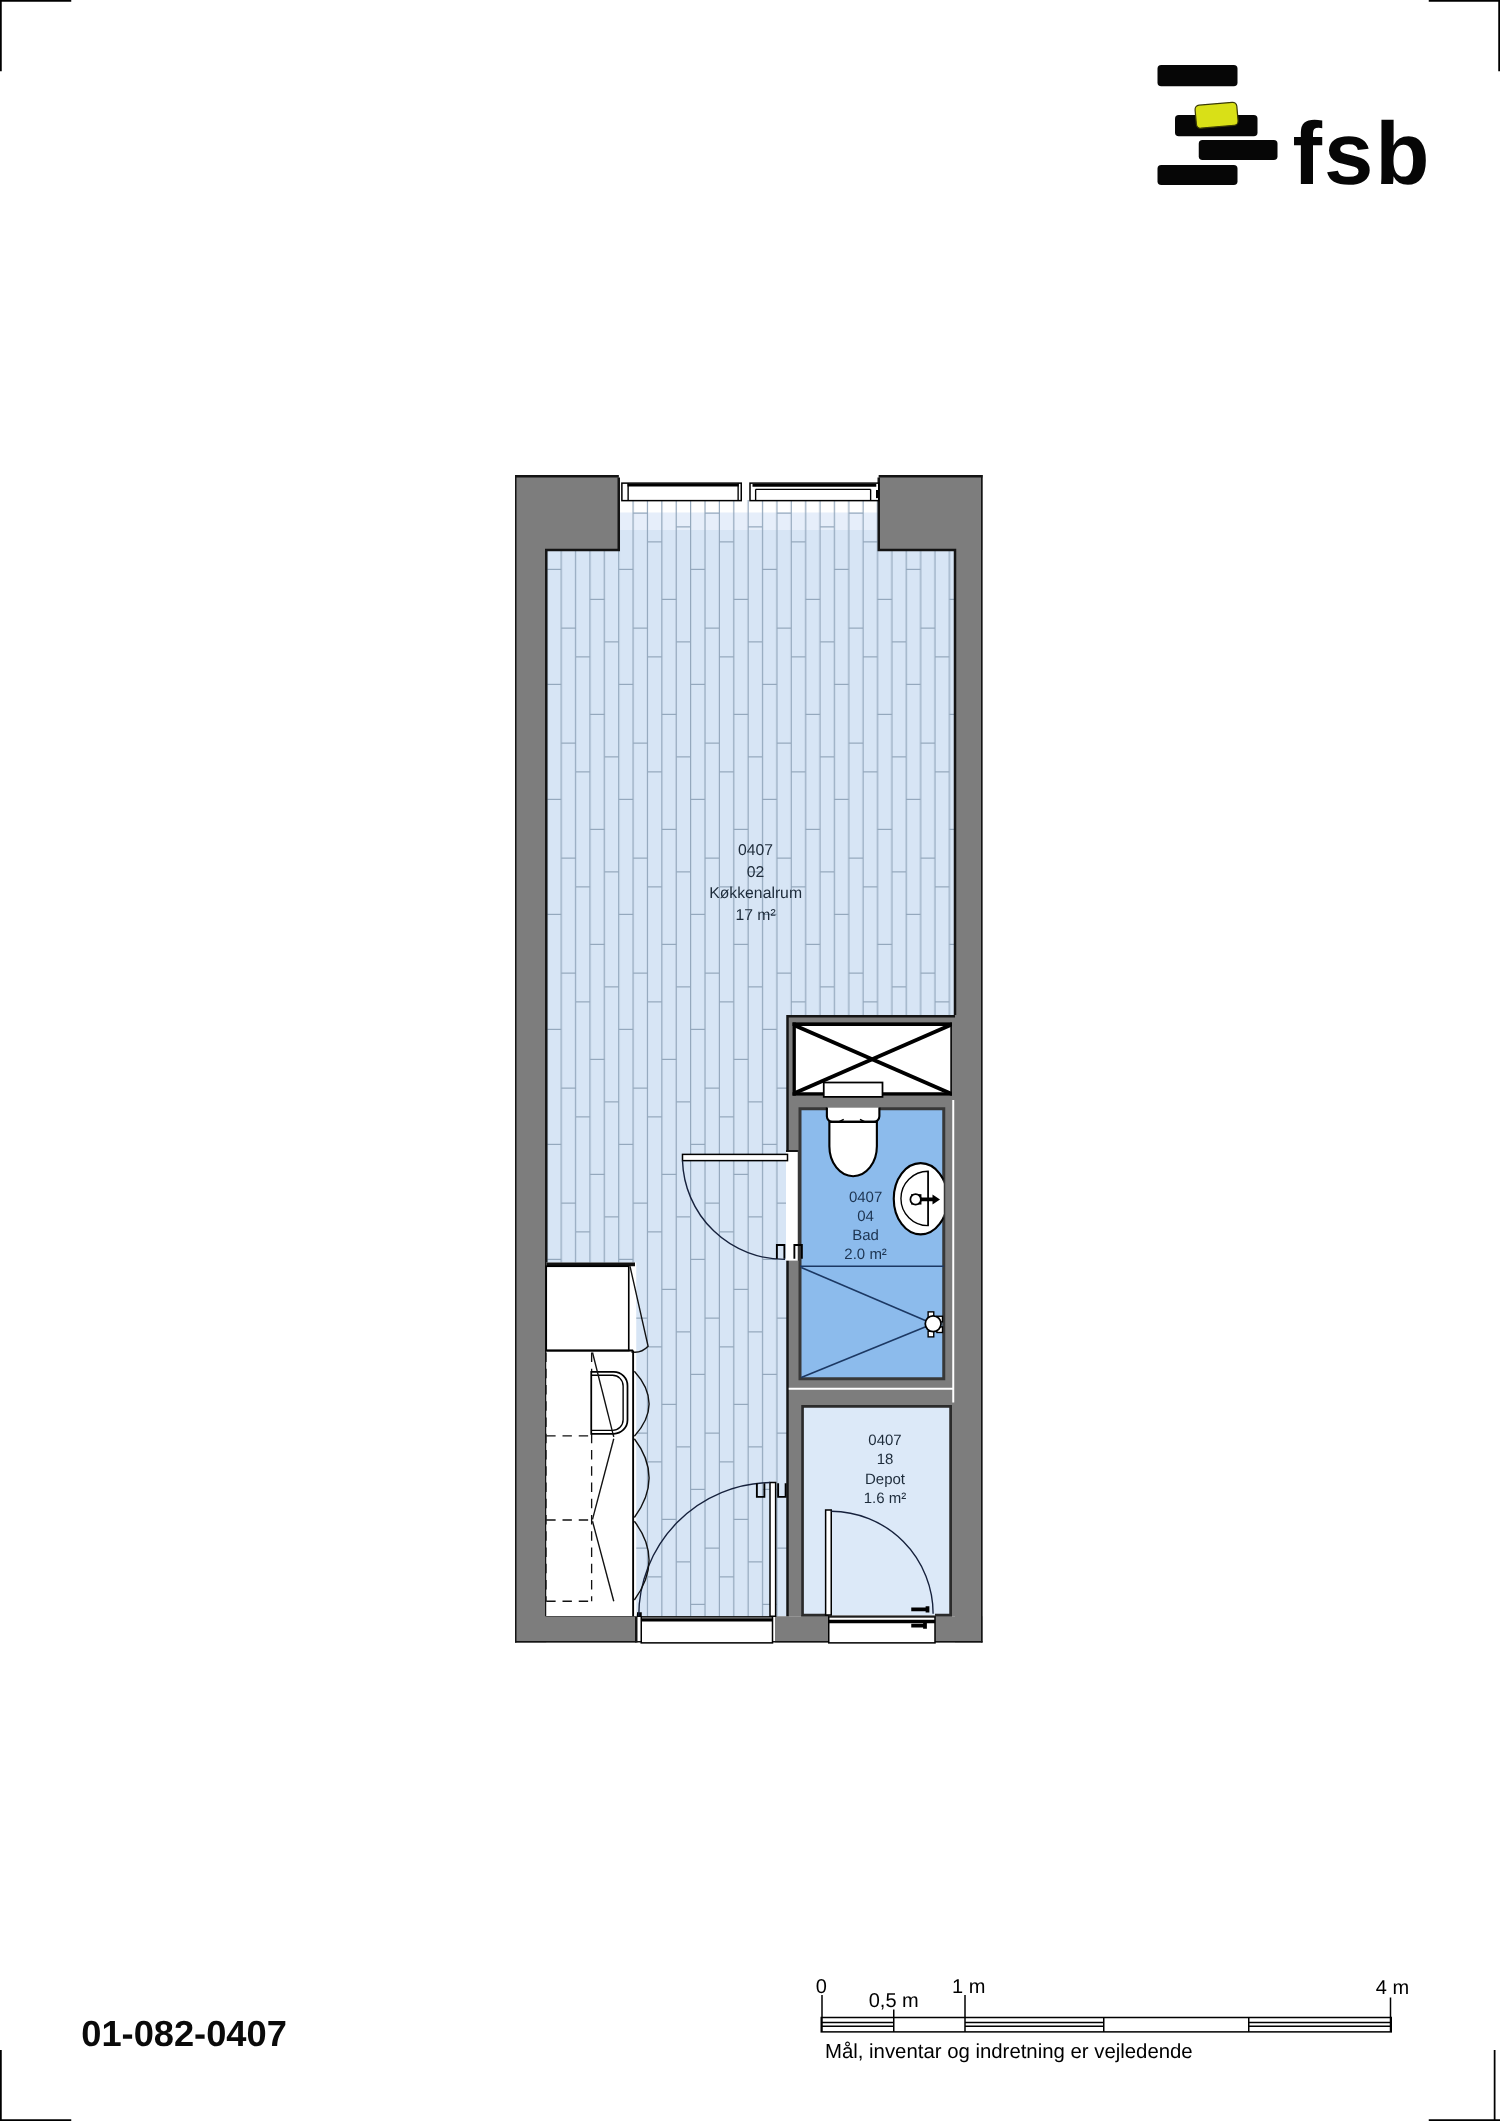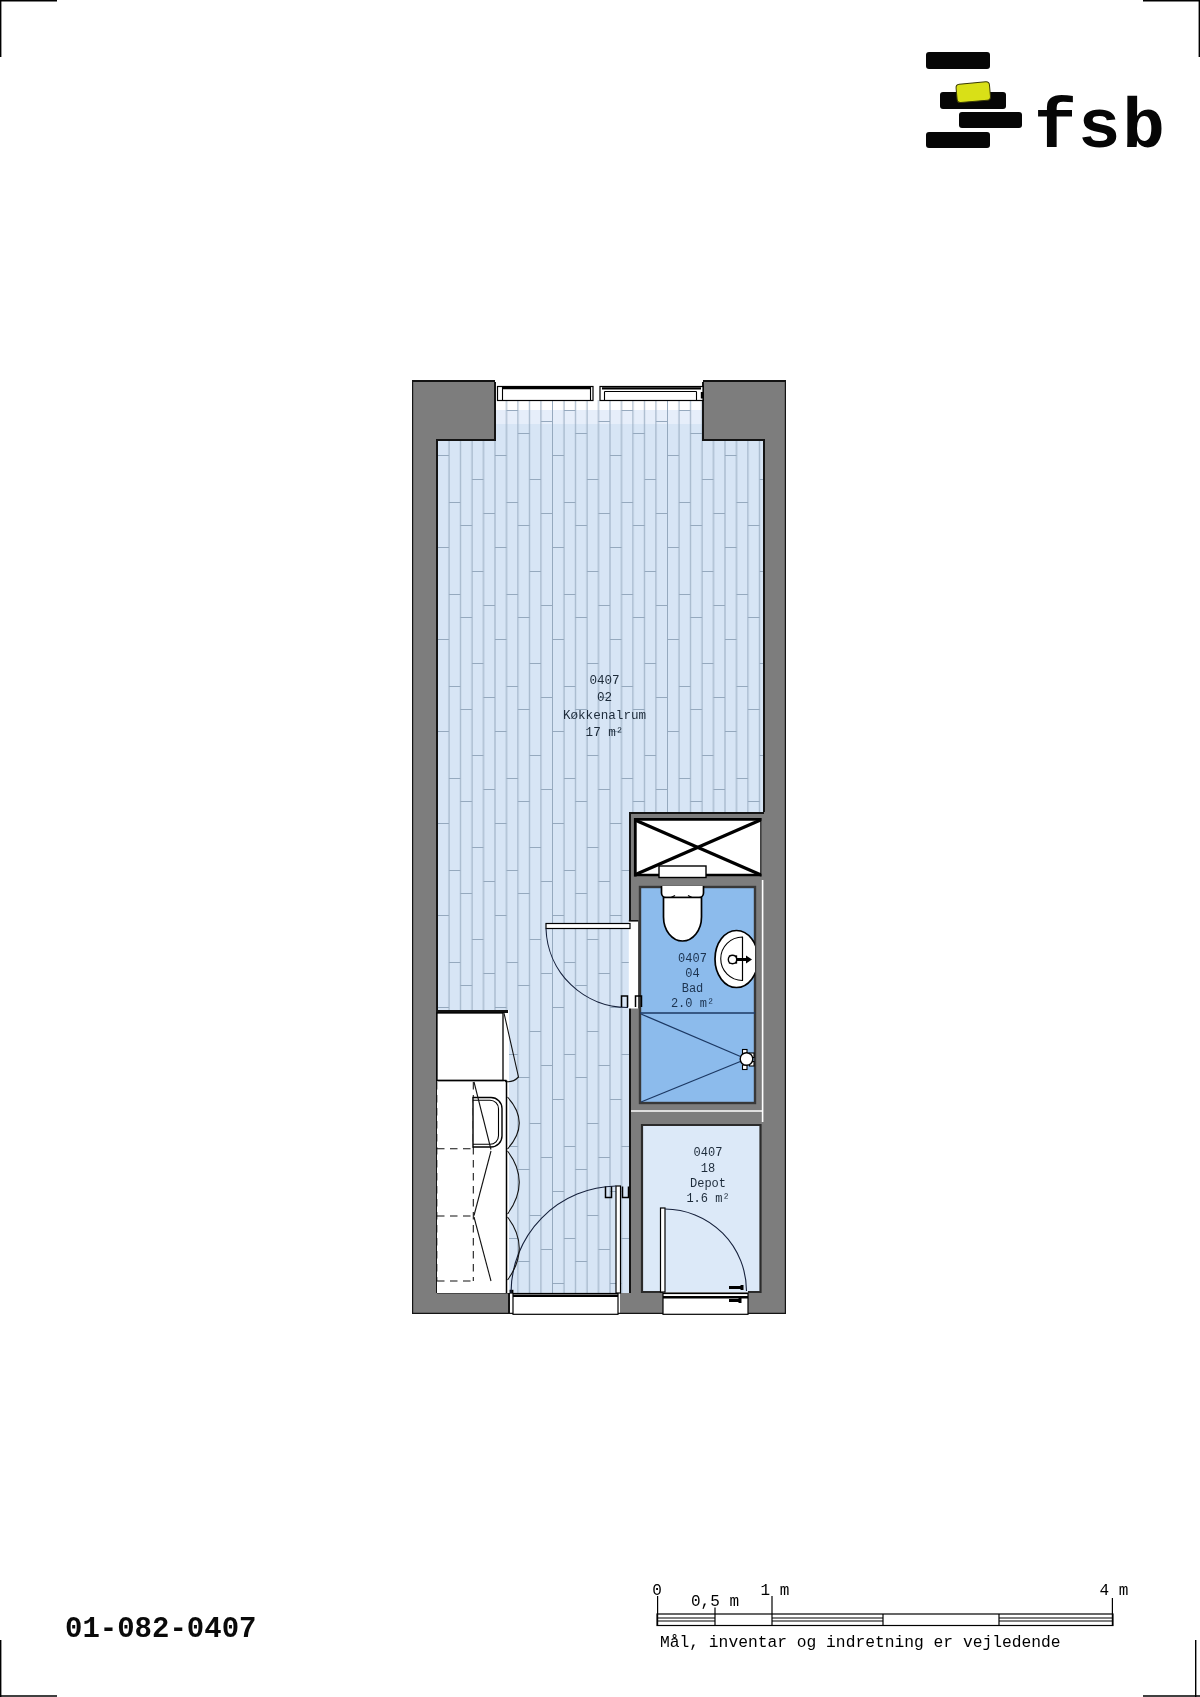--- a/index.html
+++ b/index.html
@@ -1,17 +1,17 @@
 <!DOCTYPE html>
 <html><head>
 <meta charset="utf-8">
 <style>
 html,body{margin:0;padding:0;background:#fff;}
 #page{position:relative;width:1200px;height:1697px;background:#fff;overflow:hidden;
-font-family:Liberation Mono, monospace;}
+font-family:Liberation Sans, sans-serif;}
 svg{position:absolute;left:0;top:0;}
 </style>
 </head>
 <body>
 <div id="page">
 <svg width="1200" height="1697" viewBox="0 0 1200 1697">
 <defs>
 <clipPath id="bathclip">
           <rect x="640" y="886" width="115" height="218"></rect>
         </clipPath>

